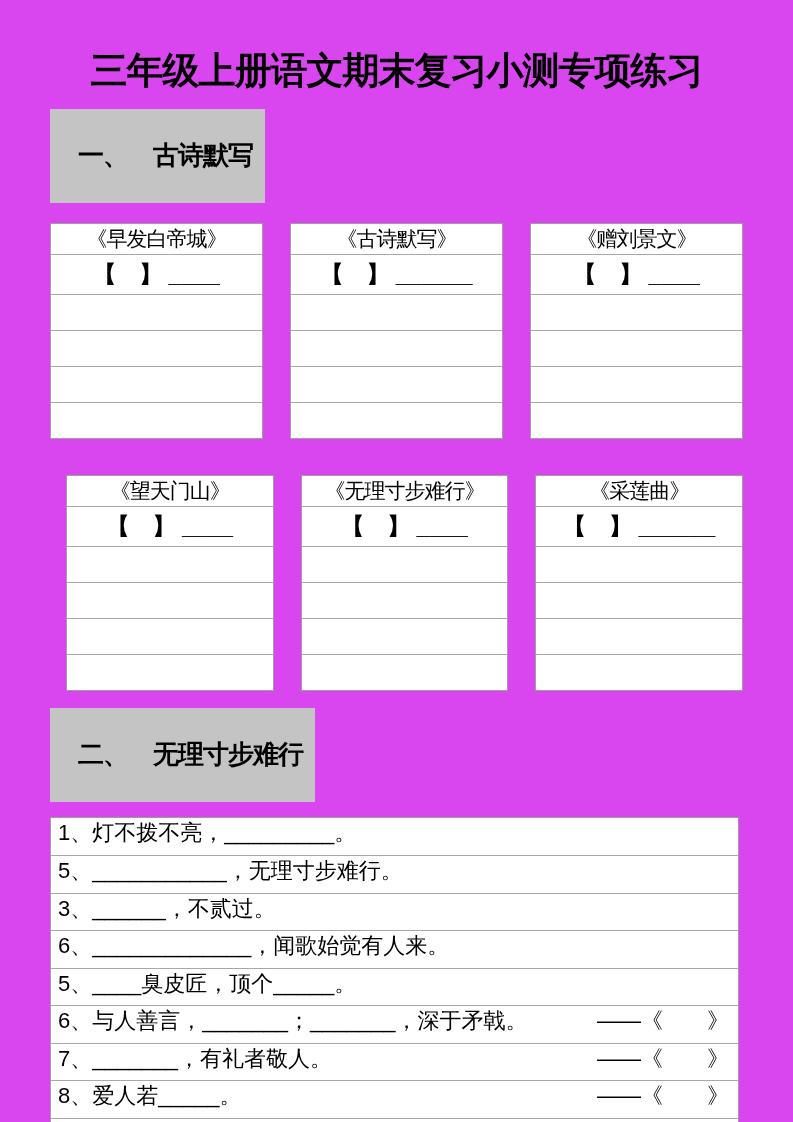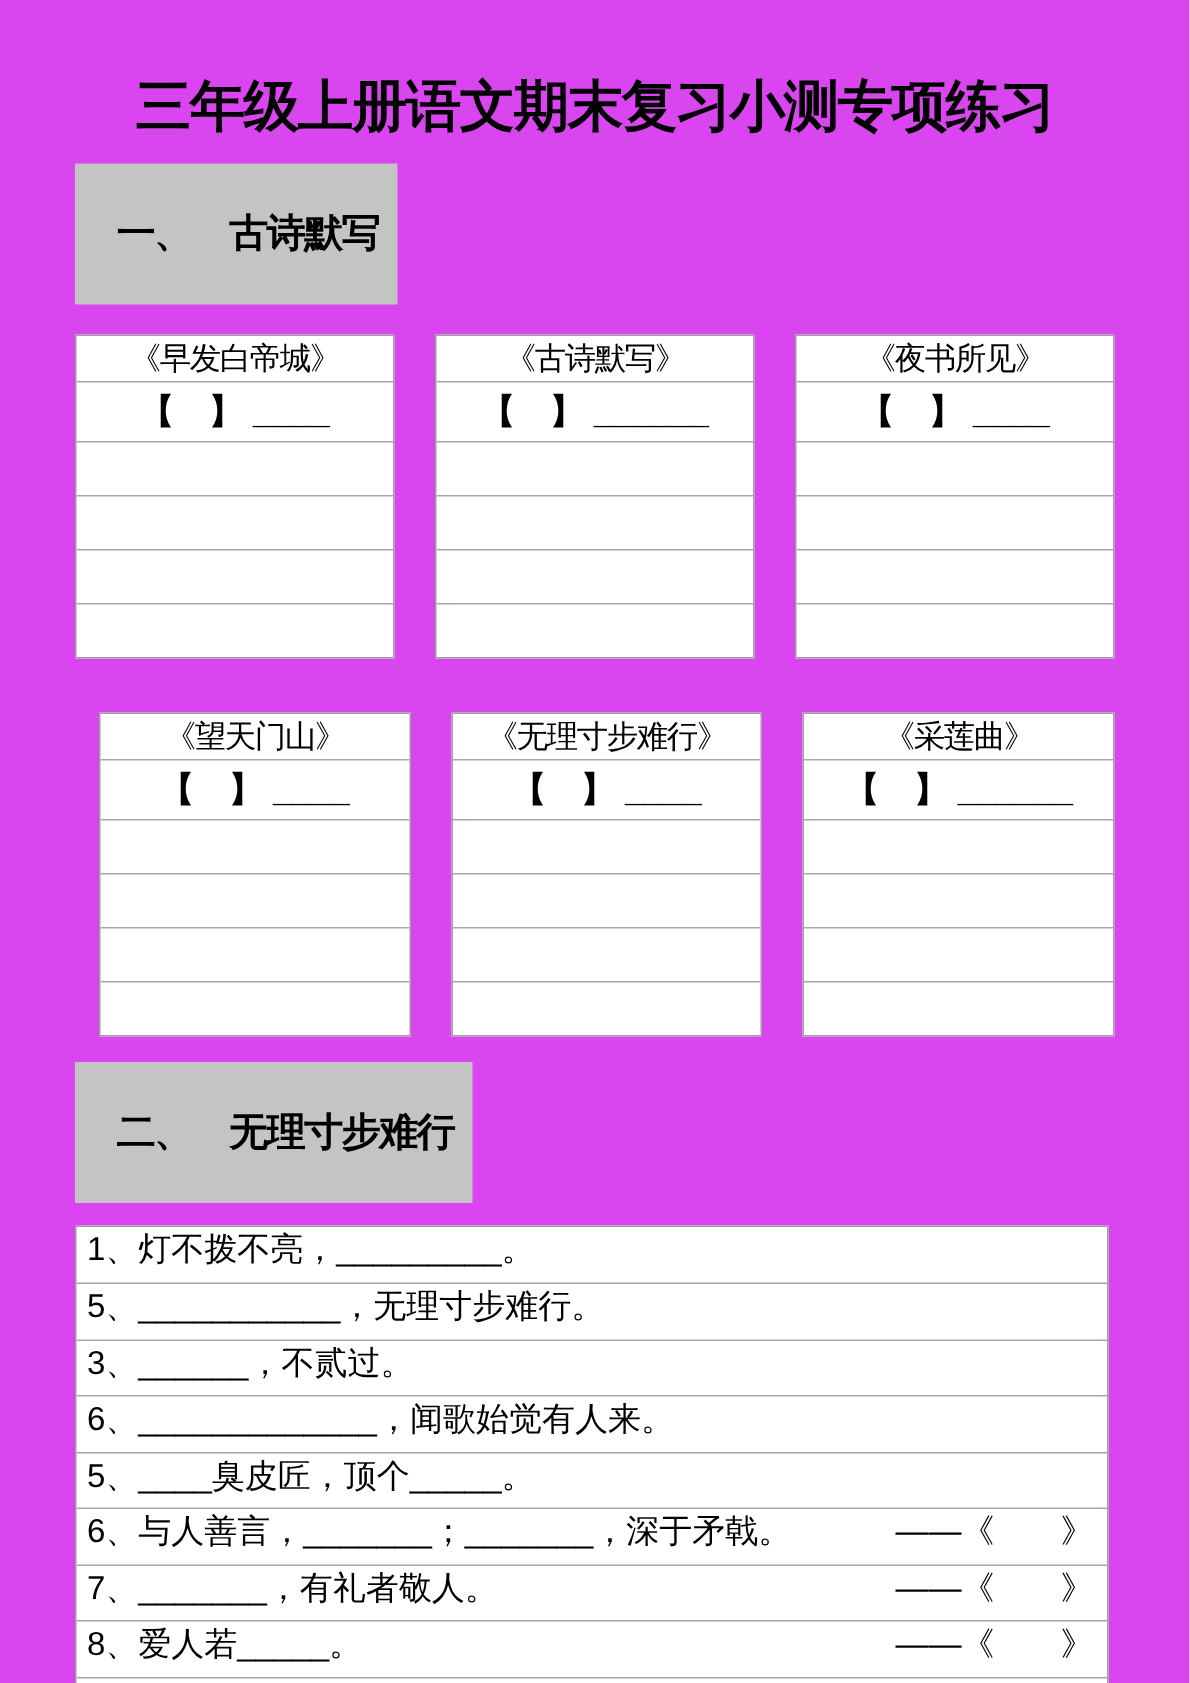--- a/index.html
+++ b/index.html
@@ -107,21 +107,21 @@
     </div>
     <div class="poem-table">
       <div class="poem-row title-row">《古诗默写》</div>
       <div class="poem-row bracket-row">【　】 ______</div>
       <div class="poem-row"></div>
       <div class="poem-row"></div>
       <div class="poem-row"></div>
       <div class="poem-row"></div>
     </div>
     <div class="poem-table">
-      <div class="poem-row title-row">《夜书所见》</div>
+      <div class="poem-row title-row">《赠刘景文》</div>
       <div class="poem-row bracket-row">【　】 ____</div>
       <div class="poem-row"></div>
       <div class="poem-row"></div>
       <div class="poem-row"></div>
       <div class="poem-row"></div>
     </div>
   </div>
 
   <div class="poem-group second">
     <div class="poem-table">

